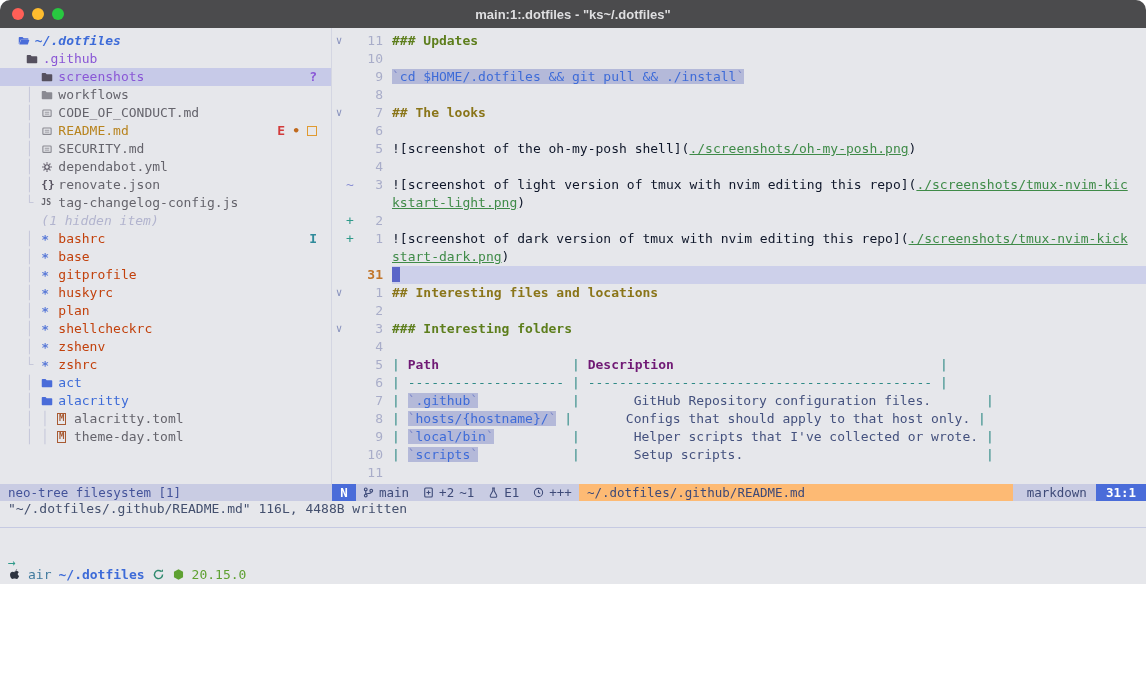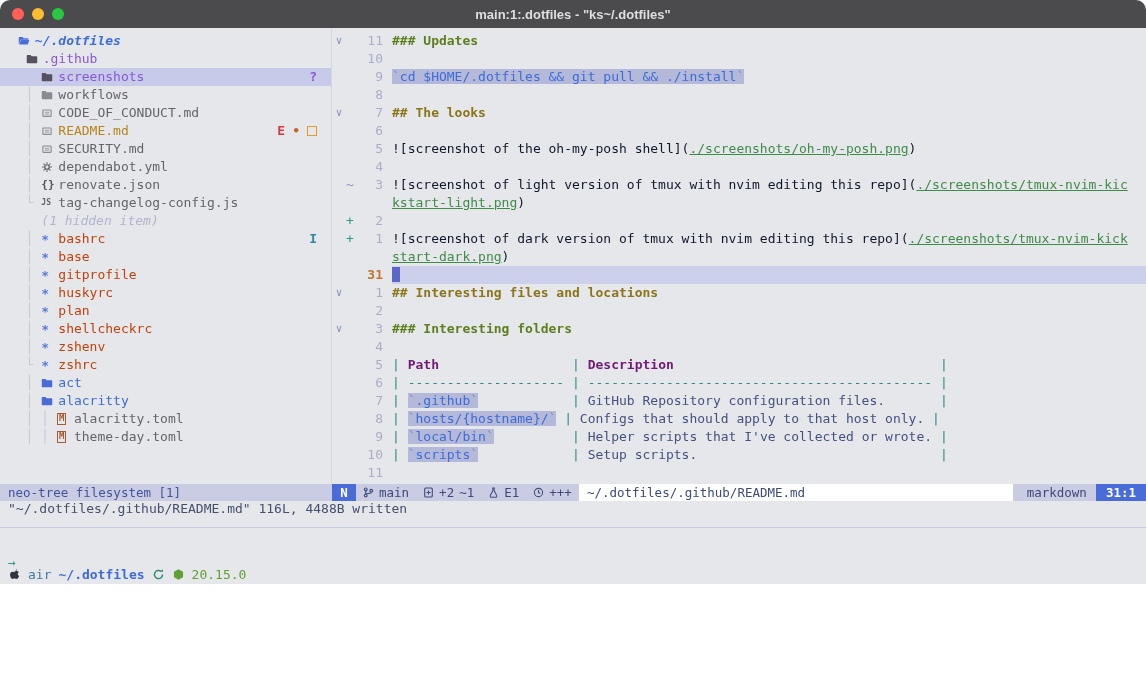--- a/index.html
+++ b/index.html
@@ -40,31 +40,31 @@
   .etext{flex:1;}
   .erow.cl .etext{background:#cdd0ea;}
   .seg-t{color:#0f172a;}
   .seg-l{color:#3f8b48;text-decoration:underline;}
   .seg-h2{color:#8a7519;font-weight:bold;}
   .seg-h3{color:#5d7e1c;font-weight:bold;}
   .seg-code{color:#3d6bd8;background:#b4b9d9;}
   .seg-tick{color:#7a86c8;background:#b4b9d9;}
   .seg-p{color:#2f8a86;}
   .seg-th{color:#701a75;font-weight:bold;}
-  .seg-d{color:#44517e;}
+  .seg-d{color:#44517e;margin-left:46px;}
   .seg-dash{color:#2f8a86;}
   .seg-cursor{background:#5b66c8;color:#5b66c8;}
   
   .sl{position:absolute;top:456px;left:0;right:0;height:17px;display:flex;line-height:17px;font-size:12.5px;}
   .sl-tree{width:332px;box-sizing:border-box;background:#c9cce3;color:#44539a;padding-left:8px;flex:none;}
   .sl-main{flex:1;display:flex;background:#c9cce3;color:#3e4a78;}
   .mode{background:#4a6cd9;color:#ffffff;font-weight:bold;width:24px;text-align:center;flex:none;}
   .slseg{display:flex;align-items:center;gap:5px;padding:0 7px;}
   .slseg svg{width:11px;height:11px;}
-  .sl-path{flex:1;background:#ffffff;padding:0 8px;color:#3e4a78;}
+  .sl-path{flex:1;background:#fdba74;padding:0 8px;color:#3e4a78;}
   .sl-ft{display:flex;align-items:center;gap:5px;padding:0 9px;}
   .pos{background:#4a6cd9;color:#ffffff;font-weight:bold;padding:0 10px;flex:none;}
   
   .cmdline{position:absolute;top:473px;left:8px;color:#44506e;}
   .divider{position:absolute;top:499px;left:0;right:0;height:1px;background:#c6cae2;}
   .prompt{position:absolute;top:508px;left:8px;display:flex;align-items:center;gap:7px;margin-top:31px;}
   .prompt svg{width:13px;height:13px;}
   .p-host{color:#417a9e;}
   .p-path{color:#3d6bd8;font-weight:bold;}
   .p-ver{color:#5fa132;}

